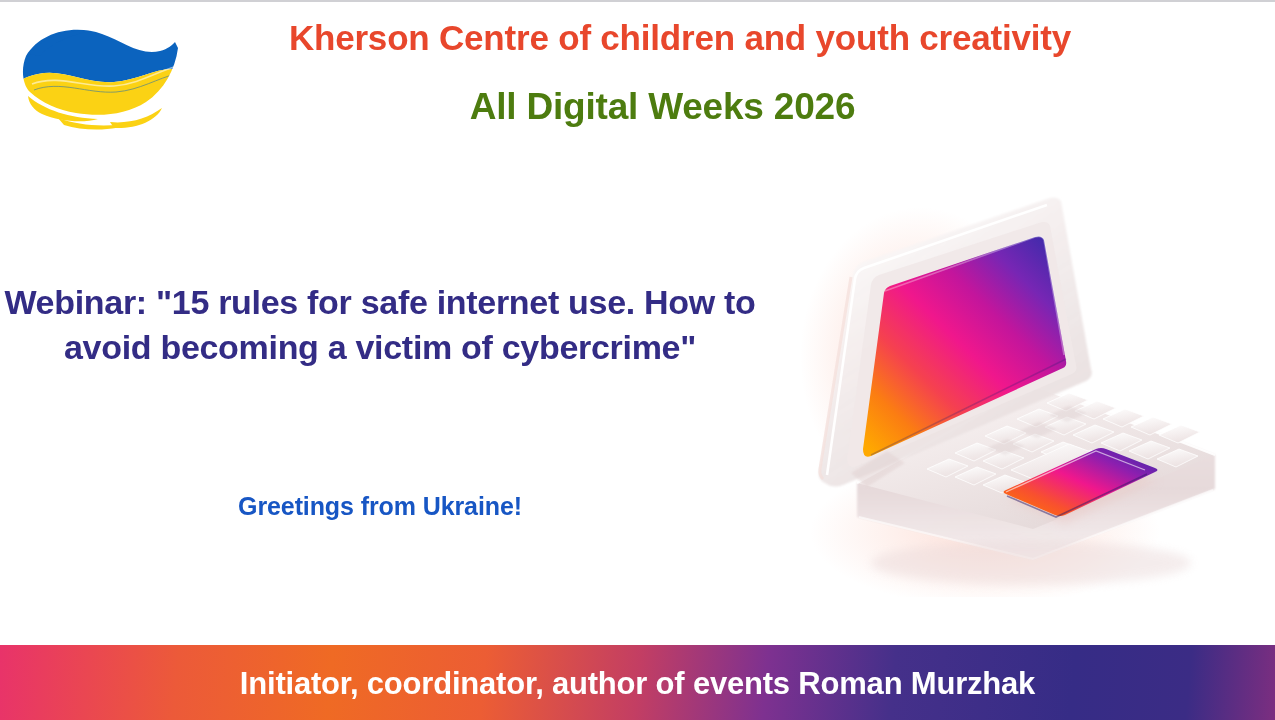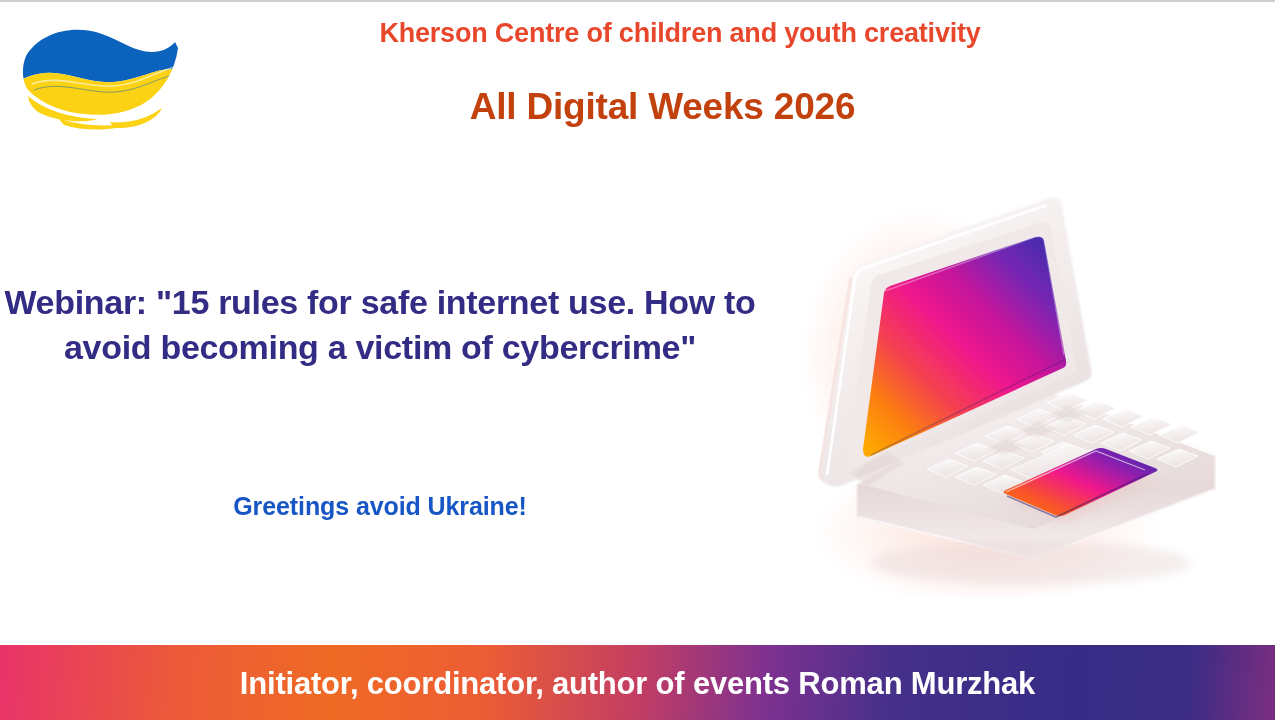--- a/index.html
+++ b/index.html
@@ -39,34 +39,34 @@
     height: 120px;
   }
 
   .org-title {
     position: absolute;
     left: 200px;
     top: 16px;
     width: 960px;
     text-align: center;
     color: #E8472C;
-    font-size: 27px;
+    font-size: 35px;
     font-weight: bold;
     letter-spacing: -0.2px;
     line-height: 1.15;
     white-space: nowrap;
   }
 
   .event-title {
     position: absolute;
     left: 200px;
     top: 84px;
     width: 925px;
     text-align: center;
-    color: #c2410c;
+    color: #4d7c0f;
     font-size: 37px;
     font-weight: bold;
     letter-spacing: -0.2px;
     line-height: 1.15;
     white-space: nowrap;
   }
 
   
   .content {
     position: absolute;
@@ -202,21 +202,21 @@
 
     <div class="org-title">Kherson Centre of children and youth creativity</div>
 
     <div class="event-title">All Digital Weeks 2026</div>
   </div>
 
   <div class="content">
 
     <div class="webinar-title">Webinar: "15 rules for safe internet use. How to avoid becoming a victim of cybercrime"</div>
 
-    <div class="greeting">Greetings avoid Ukraine!</div>
+    <div class="greeting">Greetings from Ukraine!</div>
   </div>
 
   <div class="laptop-illustration">
     <svg viewBox="0 0 450 410" aria-hidden="true">
       <defs>
         <linearGradient id="screenGrad" x1="0.06" y1="1" x2="0.95" y2="0.02">
           <stop offset="0%" stop-color="#FFA900"></stop>
           <stop offset="16%" stop-color="#FB7D12"></stop>
           <stop offset="32%" stop-color="#F5414F"></stop>
           <stop offset="50%" stop-color="#F0178C"></stop>

